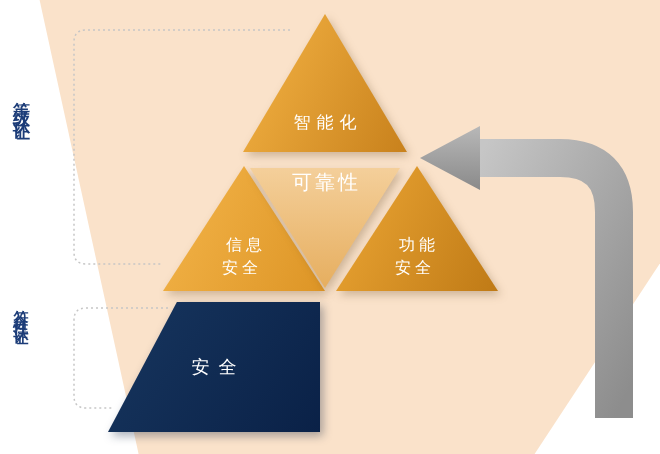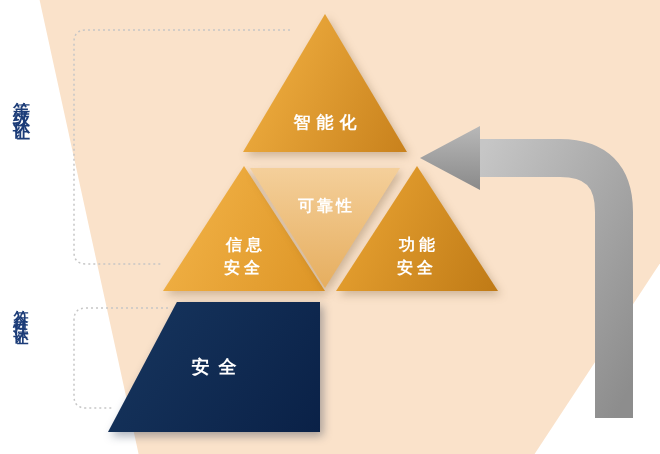--- a/index.html
+++ b/index.html
@@ -8,38 +8,38 @@
 
   
   .bg-band{position:absolute;inset:0;background:#fae2ca;
     clip-path:polygon(6% 0,100% 0,100% 58%,81% 100%,21% 100%);}
 
   .overlay{position:absolute;left:0;top:0;width:660px;height:454px;pointer-events:none;}
 
   
   .shadow{position:absolute;filter:drop-shadow(3px 4px 4px rgba(90,60,20,0.28));}
   .shape{width:100%;height:100%;display:flex;justify-content:center;align-items:center;
-         box-sizing:border-box;color:#ffffff;font-weight:bold;text-align:center;
+         box-sizing:border-box;color:#ffffff;font-weight:normal;text-align:left;
          white-space:pre-line;line-height:1.45;}
   .tri-up{clip-path:polygon(50% 0,100% 100%,0 100%);}
   .tri-down{clip-path:polygon(0 0,100% 0,50% 100%);}
 
   .w-top{left:243px;top:14px;width:164px;height:138px;}
   .w-ml {left:163px;top:166px;width:162px;height:125px;}
   .w-mc {left:250px;top:168px;width:150px;height:120px;}
   .w-mr {left:336px;top:166px;width:162px;height:125px;}
   .w-bl {left:108px;top:302px;width:212px;height:130px;filter:drop-shadow(3px 4px 5px rgba(10,25,55,0.35));}
   .w-br {left:330px;top:302px;width:212px;height:130px;filter:drop-shadow(3px 4px 5px rgba(10,25,55,0.35));}
 
   .s-top{background:linear-gradient(115deg,#f5b445,#c8811c);align-items:flex-end;
          padding-bottom:16px;font-size:17px;letter-spacing:6px;text-indent:6px;}
   .s-ml {background:linear-gradient(115deg,#f4b54a,#dd9526);align-items:flex-end;
          padding-bottom:12px;font-size:16px;letter-spacing:4px;text-indent:4px;}
   .s-mc {background:linear-gradient(180deg,#f4cf9a,#e6ae5f);align-items:flex-start;
-         padding-top:26px;font-size:16px;letter-spacing:3px;text-indent:3px;}
+         font-size:20px;letter-spacing:3px;text-indent:3px;}
   .s-mr {background:linear-gradient(115deg,#eda735,#bf7a16);align-items:flex-end;
          padding-bottom:12px;font-size:16px;letter-spacing:4px;text-indent:4px;}
   .s-bl {background:linear-gradient(125deg,#17365f,#0a2147);
          clip-path:polygon(32.5% 0,100% 0,100% 100%,0 100%);
          font-size:18px;letter-spacing:9px;text-indent:9px;}
   .s-br {background:linear-gradient(125deg,#17365f,#0a2147);
          clip-path:polygon(0 0,67.5% 0,100% 100%,0 100%);
          font-size:18px;letter-spacing:3px;text-indent:3px;}
 
   .side-label{position:absolute;writing-mode:vertical-rl;text-orientation:upright;

